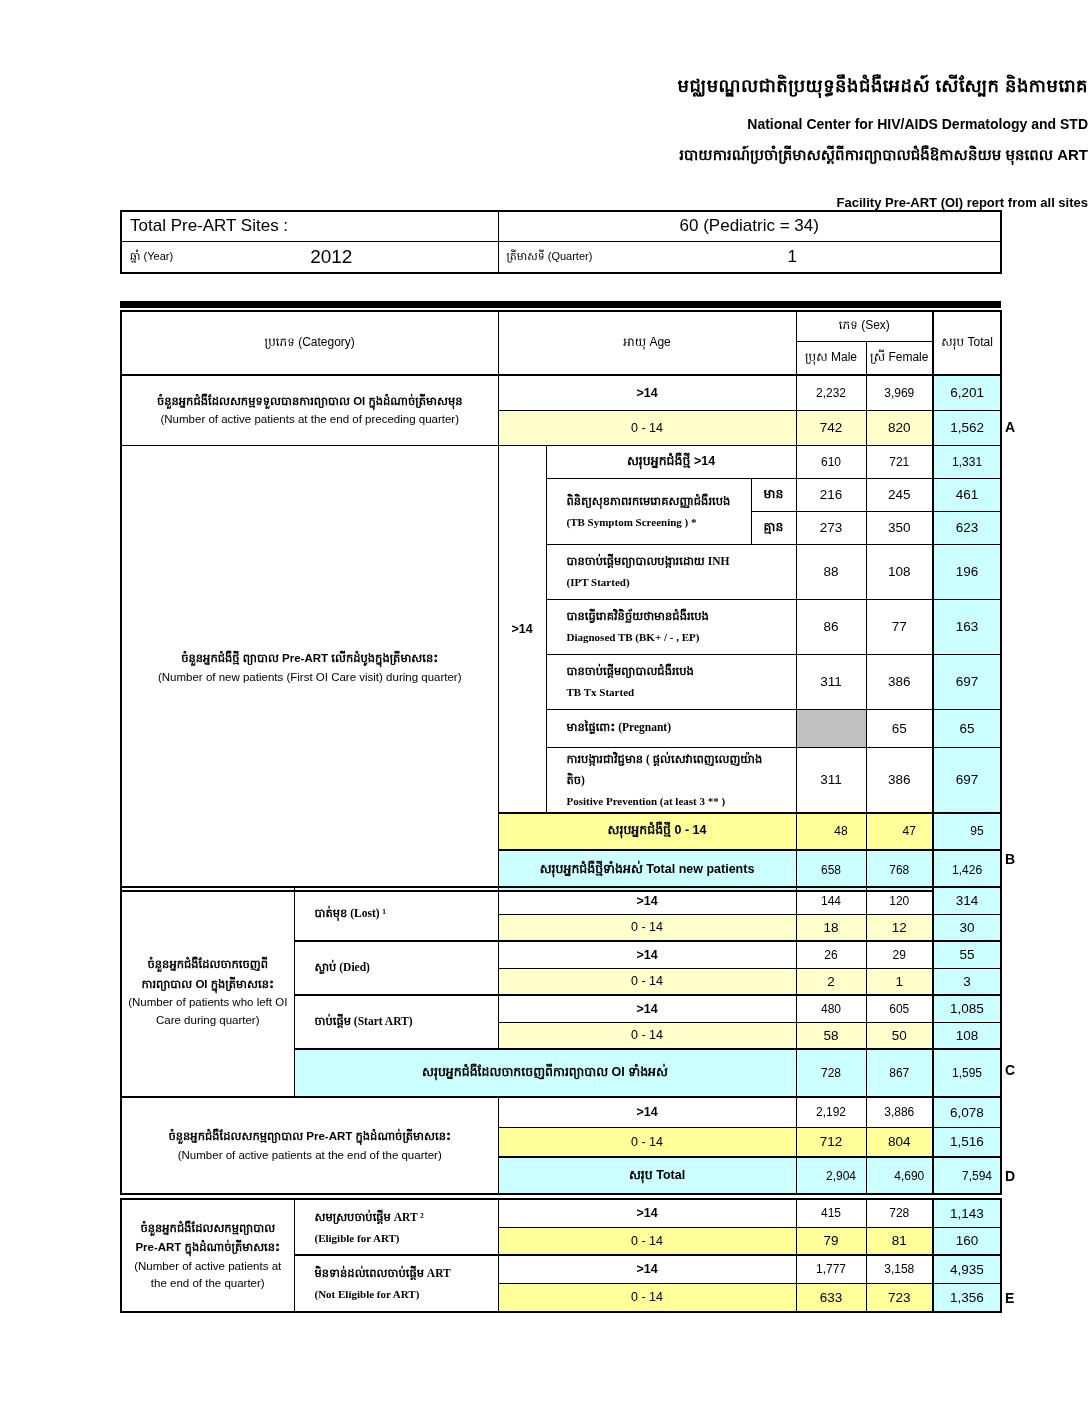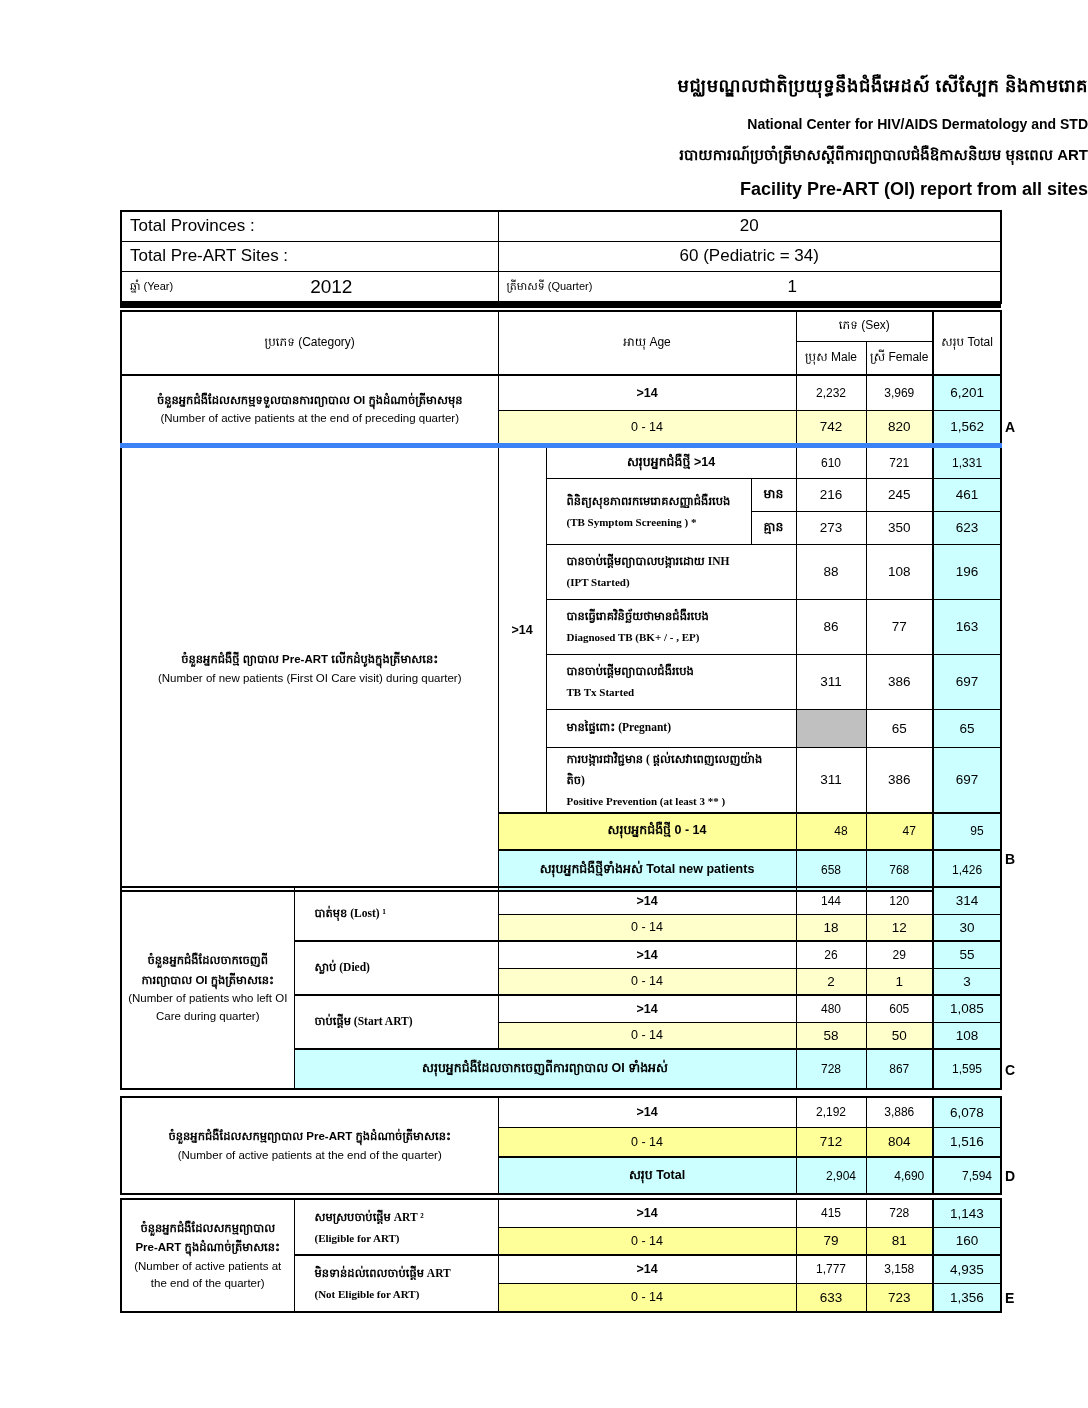--- a/index.html
+++ b/index.html
@@ -5,21 +5,21 @@
   * { box-sizing: border-box; margin: 0; padding: 0; }
   html,body { background:#ffffff; }
   body { font-family: "Liberation Sans", sans-serif; color:#000; }
   .page { position:relative; width:1088px; height:1408px; background:#fff; overflow:hidden; }
 
   
   .hdr { position:absolute; left:0; top:74px; width:100%; text-align:right; }
   .hdr .kh1 { font-size:18px; font-weight:bold; letter-spacing:0.5px; }
   .hdr .en1 { font-size:14px; font-weight:bold; margin-top:15px; }
   .hdr .kh2 { font-size:15px; font-weight:bold; margin-top:13px; }
-  .hdr .en2 { font-size:18px; font-weight:bold; margin-top:12px; }
+  .hdr .en2 { font-size:13px; font-weight:bold; margin-top:28px; }
 
   
   table { border-collapse:collapse; table-layout:fixed; }
   td { border:1px solid #000; overflow:hidden; vertical-align:middle; }
 
   .info { position:absolute; left:120px; top:210px; width:881px; border:2px solid #000; }
   .info td { height:30px; font-size:17px; padding:0 8px; }
   .info .lbl { text-align:left; }
   .info .val { text-align:center; }
   .yq { display:flex; align-items:center; height:100%; }
@@ -51,28 +51,28 @@
   .slbl  { font-size:12.5px; text-align:center; font-weight:bold; }
 
   
   .cream { background:#FFFFCC; }
   .yel   { background:#FFFF99; }
   .cyan  { background:#CCFFFF; }
   .gray  { background:#C0C0C0; }
 
   
   .b2t { border-top:2px solid #000; }
-  .b3t { border-top:5px solid #3b82f6; }
+  .b3t { border-top:1px solid #3b82f6; }
   .b2l { border-left:2px solid #000; }
 
   
   .rh30 td { height:30px; } .rh34 td { height:34px; } .rh35 td { height:35px; }
   .rh33 td { height:33px; } .rh55 td { height:55px; } .rh38 td { height:38px; }
   .rh37 td { height:37px;padding-left:20px; } .rh41 td { height:41px; } .rh27 td { height:27px; }
-  .rh40 td { height:40px; } .rh28 td { height:28px; } .rh29 td { height:29px; }
+  .rh40 td { height:48px; } .rh28 td { height:28px; } .rh29 td { height:29px; }
 
   .marker { position:absolute; left:1005px; font-size:14px; font-weight:bold; }
   .mA { top:419px; } .mB { top:851px; } .mC { top:1062px; } .mD { top:1168px; } .mE { top:1290px; }
 </style>
 </head>
 <body>
 
 <div class="page">
 
   <div class="hdr">
@@ -81,24 +81,20 @@
     <div class="kh2">របាយការណ៍ប្រចាំត្រីមាសស្តីពីការព្យាបាលជំងឺឱកាសនិយម មុនពេល ART</div>
     <div class="en2">Facility Pre-ART (OI) report from all sites</div>
   </div>
 
   <table class="info">
     <colgroup>
         <col style="width:377px">
         <col style="width:503px">
       </colgroup>
     <tbody>
-        <tr>
-      <td class="lbl">Total Provinces :</td>
-      <td class="val">20</td>
-    </tr>
     <tr>
       <td class="lbl">Total Pre-ART Sites :</td>
       <td class="val">60 (Pediatric = 34)</td>
     </tr>
     <tr style="height:32px">
       <td>
         <div class="yq">
           <span class="small">ឆ្នាំ (Year)</span>
           <span class="big">2012</span>
         </div>

